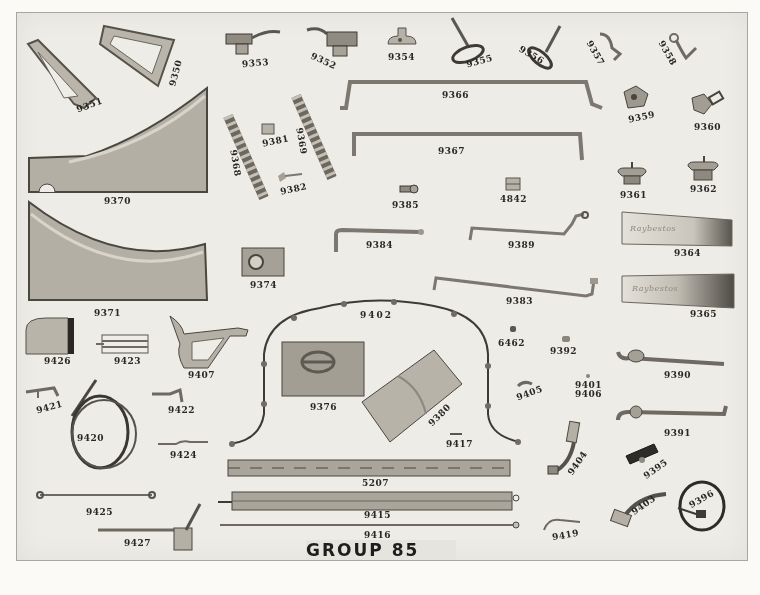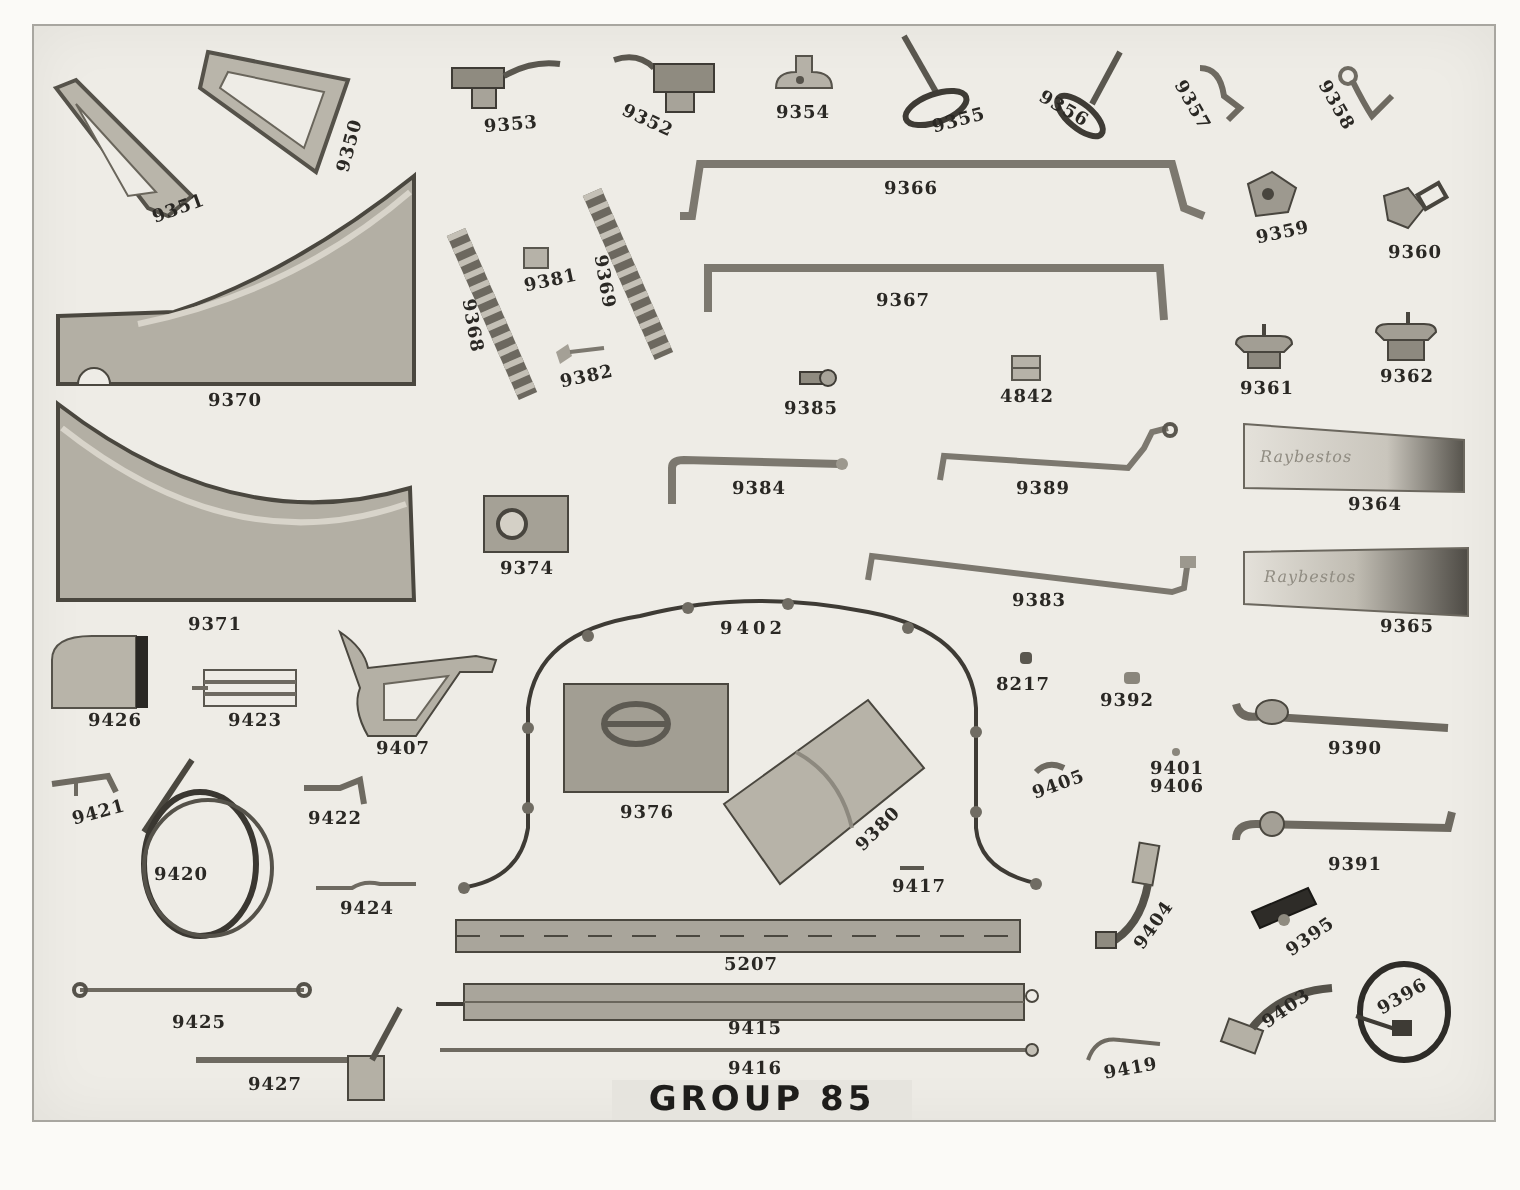--- a/index.html
+++ b/index.html
@@ -14,21 +14,21 @@
     box-shadow: inset 0 0 30px rgba(0,0,0,0.05);
   }
   .lbl {
     position: absolute; font-family: "DejaVu Serif", serif; font-weight: bold;
     font-size: 9px; color: #2a2824; letter-spacing: 0.5px; white-space: nowrap;
   }
   .part { position: absolute; }
   svg.part { overflow: visible; }
   .group-title {
     position: absolute; left: 306px; top: 540px; width: 150px; height: 20px;
-    background: #e6e4de; text-align: center;
+    background: #e6e4de; 
     font-family: "DejaVu Sans", sans-serif; font-weight: bold; font-size: 17px;
     letter-spacing: 2px; color: #1e1d1b; line-height: 20px;
   }
   .page-num {
     position: absolute; left: 372px; top: 597px; font-size: 15px; color: #777;
     font-family: Liberation Serif, serif;
   }
 </style>
 </head>
 <body>
@@ -235,21 +235,21 @@
       <circle cx="230" cy="20" r="3"></circle>
     <circle cx="264" cy="72" r="3"></circle>
       <circle cx="264" cy="112" r="3"></circle>
       <circle cx="8" cy="150" r="3"></circle>
     <circle cx="294" cy="148" r="3"></circle>
   </g>
 </svg>
 <div class="lbl" style="left:360px;top:310px;letter-spacing:2px">9402</div>
 
 <div class="part" style="left:510px;top:326px;width:6px;height:6px;background:#5a574f;border-radius:2px"></div>
-<div class="lbl" style="left:498px;top:338px">8217</div>
+<div class="lbl" style="left:498px;top:338px">6462</div>
 
 <div class="part" style="left:562px;top:336px;width:8px;height:6px;background:#8a867c;border-radius:2px"></div>
 <div class="lbl" style="left:550px;top:346px">9392</div>
 
 <svg class="part" style="left:22px;top:316px" width="56" height="40">
   <path d="M4 38 L4 14 Q4 2 24 2 L46 2 L46 38 Z" fill="#b8b4a9" stroke="#55524a"></path>
   <rect x="46" y="2" width="6" height="36" fill="#2a2824"></rect>
 </svg>
 <div class="lbl" style="left:44px;top:356px">9426</div>
 
@@ -300,21 +300,21 @@
 
 <svg class="part" style="left:24px;top:382px" width="36" height="20">
   <path d="M2 10 L30 6 L34 14" stroke="#6e6a61" stroke-width="3" fill="none"></path>
   <line x1="14" y1="8" x2="14" y2="16" stroke="#6e6a61" stroke-width="2"></line>
 </svg>
 <div class="lbl" style="left:36px;top:402px;transform:rotate(-15deg)">9421</div>
 
 <svg class="part" style="left:150px;top:388px" width="36" height="18">
   <path d="M2 6 L20 6 L30 2 L32 14" stroke="#6e6a61" stroke-width="3" fill="none"></path>
 </svg>
-<div class="lbl" style="left:154px;top:405px">9422</div>
+<div class="lbl" style="left:168px;top:405px">9422</div>
 
 <svg class="part" style="left:62px;top:376px" width="80" height="96">
   <line x1="10" y1="40" x2="34" y2="4" stroke="#4a473f" stroke-width="3"></line>
   <ellipse cx="38" cy="56" rx="28" ry="36" fill="none" stroke="#3a3731" stroke-width="3"></ellipse>
   <ellipse cx="42" cy="58" rx="32" ry="34" fill="none" stroke="#55524a" stroke-width="2"></ellipse>
 </svg>
 <div class="lbl" style="left:77px;top:433px">9420</div>
 
 <svg class="part" style="left:156px;top:438px" width="54" height="12">
   <path d="M2 6 L20 6 Q26 2 34 4 L52 4" stroke="#6e6a61" stroke-width="2" fill="none"></path>

